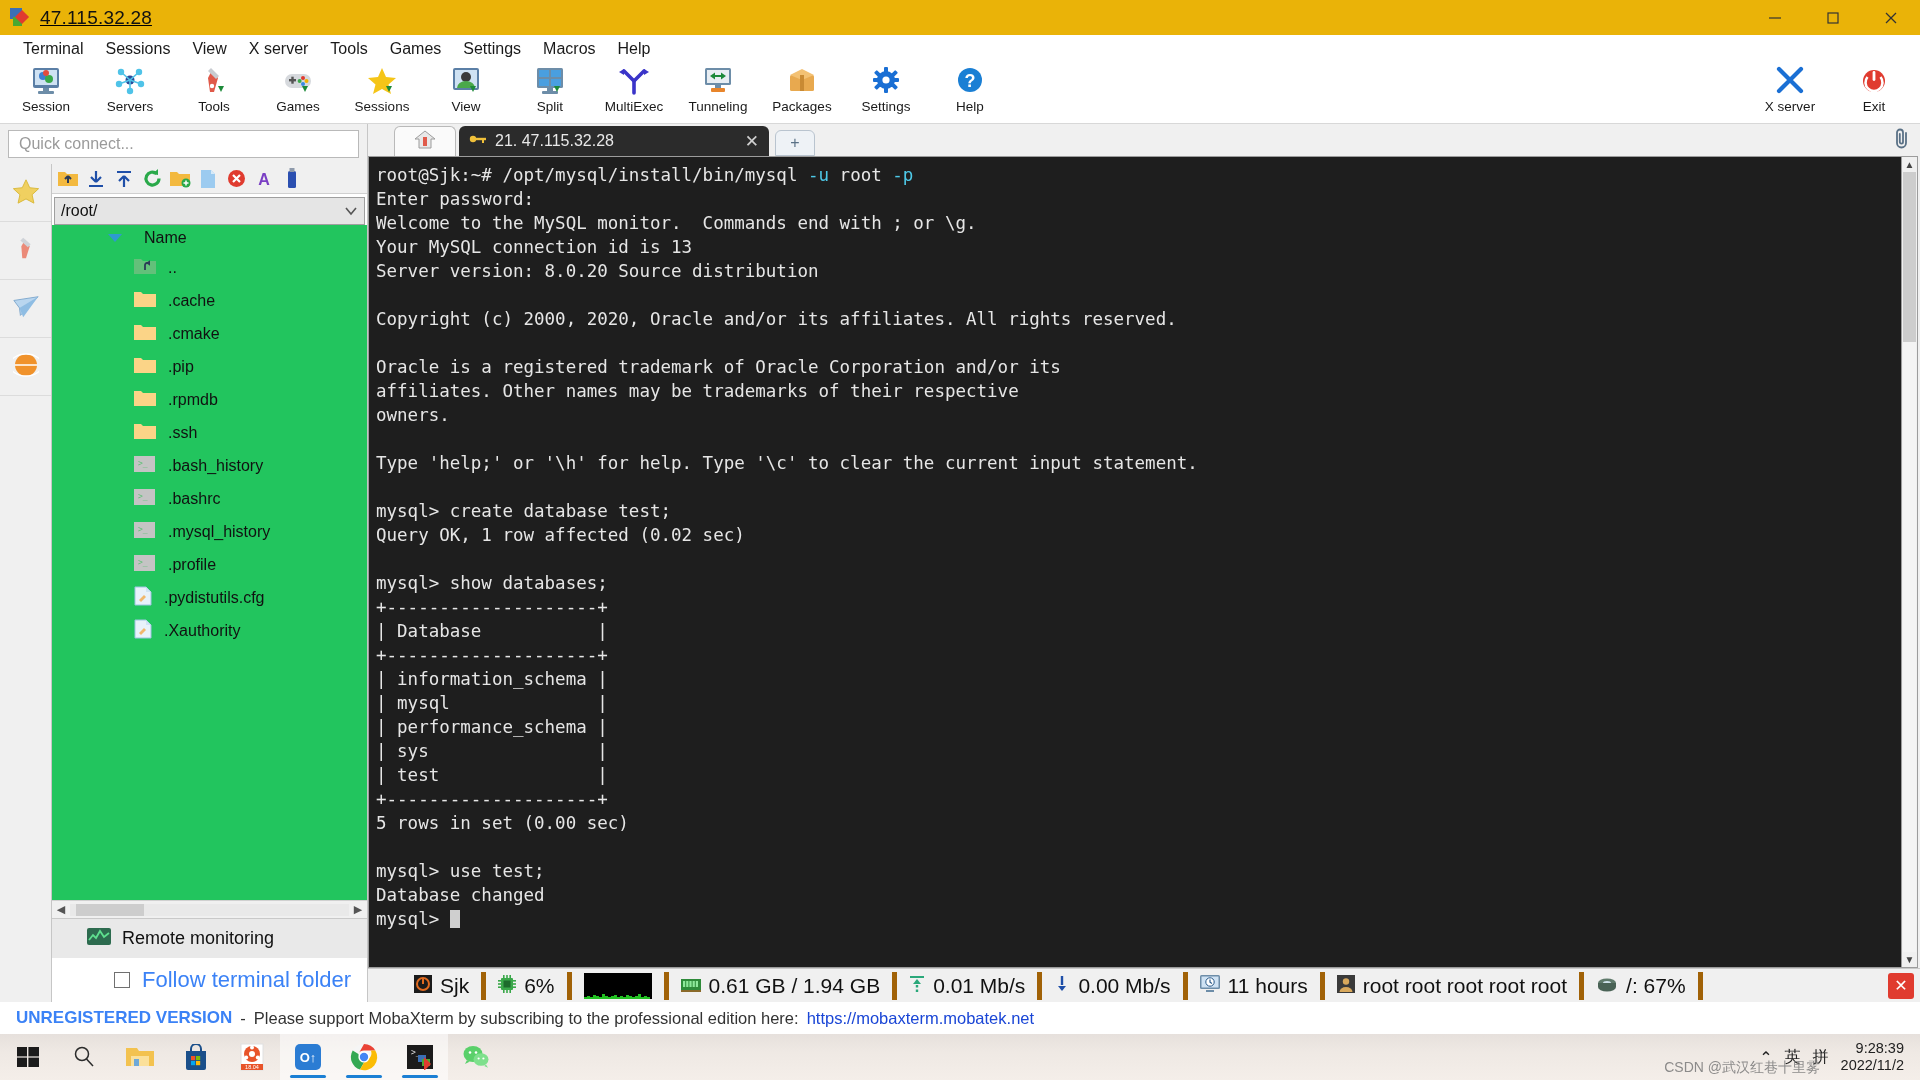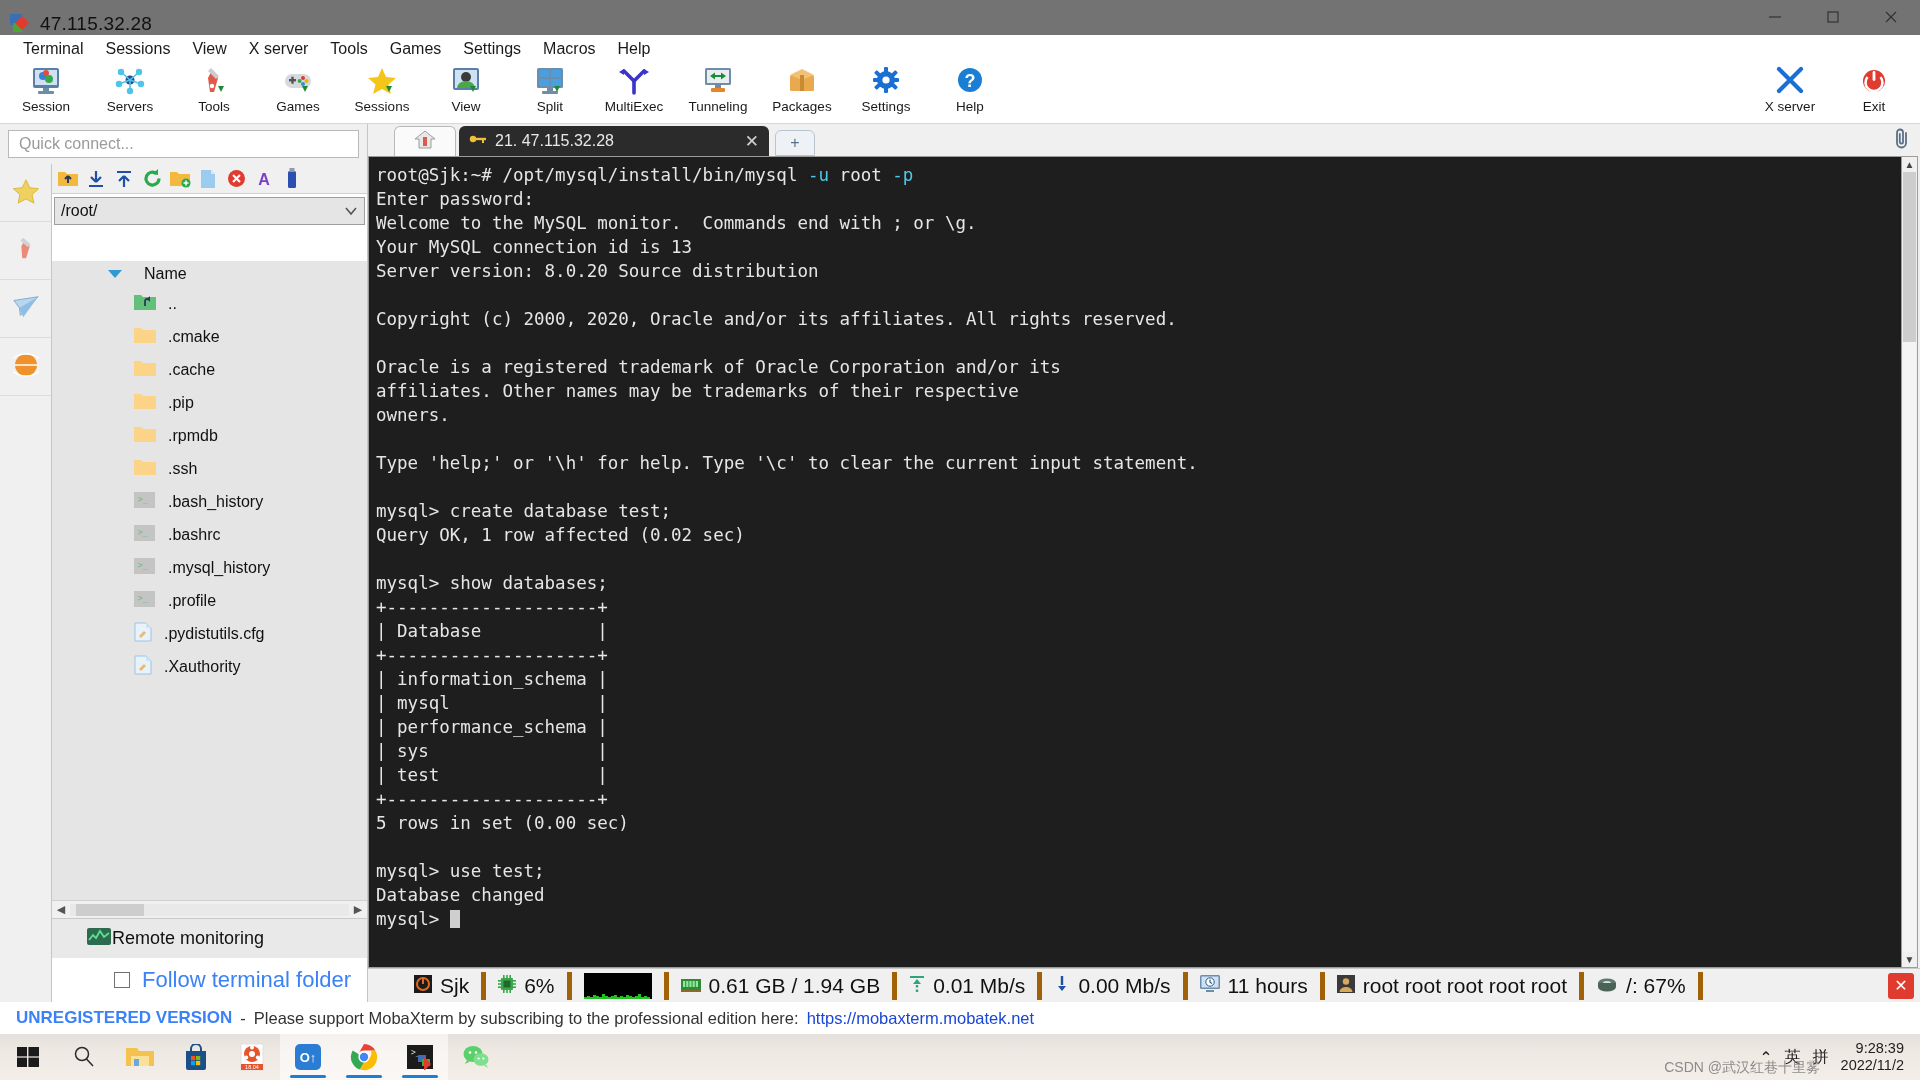--- a/index.html
+++ b/index.html
@@ -5,22 +5,22 @@
   * { box-sizing: border-box; margin: 0; padding: 0; }
   html, body {
     width: 1920px; height: 1080px;
     font-family: "Liberation Sans", sans-serif;
     overflow: hidden; background: #fff;
   }
   .app { width: 1920px; height: 1080px; display: flex; flex-direction: column; background:#f0f0f0; }
 
   
   .titlebar {
-    height: 36px; background: #737373; display: flex; align-items: flex-end;
-    border-bottom: 1px solid #ffffff; flex: none;
+    height: 36px; background: #eab308; display: flex; align-items: center;
+    border-bottom: 1px solid #ffffff; flex: none; text-decoration: underline;
   }
   .tb-icon { width: 22px; height: 22px; margin-left: 9px; margin-right: 9px; position: relative; }
   .tb-icon .sq1 { position:absolute; left:1px; top:1px; width:12px; height:11px; background:#3a6fb5; }
   .tb-icon .sq2 { position:absolute; left:8px; top:5px; width:10px; height:10px; background:#e03b2f; transform: rotate(45deg); }
   .tb-icon .sq3 { position:absolute; left:4px; top:10px; width:9px; height:9px; background:#4aa832; }
   .tb-title { font-size: 19px; color:#111; letter-spacing:.2px; }
   .tb-spacer { flex: 1; }
   .win-btn { width: 58px; height: 36px; display:flex; align-items:center; justify-content:center; color:#333; }
   .win-btn svg { display:block; }
 
@@ -53,31 +53,31 @@
   .left-main { flex:1; display:flex; min-height:0; }
   .vtabs { width: 52px; flex:none; background:#f0f0f0; border-right:1px solid #c6c6c6; }
   .vtab { height: 58px; display:flex; align-items:center; justify-content:center; border-bottom:1px solid #dcdcdc; }
 
   .fileside { flex:1; display:flex; flex-direction:column; min-width:0; background:#fff; }
   .ftoolbar { height: 30px; display:flex; align-items:center; gap:4px; padding:0 4px; background:#f0f0f0; border-bottom:1px solid #d0d0d0;}
   .ficon { width:24px; height:24px; display:flex; align-items:center; justify-content:center; }
   .pathbar { height: 28px; background:#e5e5e5; border:1px solid #9f9f9f; margin:3px 2px 0 2px; display:flex; align-items:center; padding-left:6px; position:relative;}
   .pathbar span { font-size:16px; color:#111; }
   .pathbar .chev { position:absolute; right:6px; top:6px; }
-  .ftree { flex:1; background:#e5e5e5; overflow:hidden; position:relative; font-size:15.5px;margin-top:36px; }
+  .ftree { flex:1; background:#22c55e; overflow:hidden; position:relative; font-size:15.5px; }
   .fhead { display:flex; align-items:center; height:26px; padding-left:50px; color:#111; font-size:16px; position:relative; }
   .fhead .tri { position:absolute; left:56px; top:9px; width:0;height:0;border-left:7px solid transparent;border-right:7px solid transparent;border-top:8px solid #2e9ad0; }
   .fhead .lbl { margin-left: 42px; }
   .frow { display:flex; align-items:center; height:33px; padding-left:82px; gap:12px; }
   .frow .nm { font-size:16px; color:#111; }
   .fscroll { height: 18px; background:#f0f0f0; border-top:1px solid #d0d0d0; display:flex; align-items:center; }
   .fscroll .arrow { width:18px; text-align:center; font-size:11px; color:#555; }
   .fscroll .track { flex:1; height:12px; background:#e9e9e9; position:relative; }
   .fscroll .thumb { position:absolute; left:6px; top:0; width:68px; height:12px; background:#cdcdcd; }
-  .remote-mon { height: 40px; background:#e9e9e9; border-top:1px solid #c9c9c9; display:flex; align-items:center; gap:0; padding-left:34px; }
+  .remote-mon { height: 40px; background:#e9e9e9; border-top:1px solid #c9c9c9; display:flex; align-items:center; gap:10px; padding-left:34px; }
   .remote-mon .t { font-size:18px; color:#111; }
   .follow { height: 44px; background:#fff; display:flex; align-items:center; gap:12px; padding-left:62px; }
   .follow .box { width:16px;height:16px;border:1px solid #707070;background:#fff; }
   .follow .t { font-size:22px; color:#3b82f6; }
 
   
   .right { flex:1; display:flex; flex-direction:column; min-width:0; background:#f0f0f0; }
   .tabstrip { height: 32px; display:flex; align-items:flex-end; background:#f0f0f0; position:relative; flex:none; }
   .tab-home {
     width: 62px; height:30px; background:#fafafa; border:1px solid #b9b9b9; border-bottom:none;
@@ -501,29 +501,29 @@
               </span>
               <span class="nm">..</span>
             </div>
 
             <div class="frow">
               <span>
                 <svg width="22" height="18" viewBox="0 0 22 18">
                     <path d="M0 2 h7 l2 2 h13 v13 H0 Z" fill="#fbd487"></path>
                   </svg>
               </span>
-              <span class="nm">.cmake</span>
+              <span class="nm">.cache</span>
             </div>
             <div class="frow">
               <span>
                 <svg width="22" height="18" viewBox="0 0 22 18">
                     <path d="M0 2 h7 l2 2 h13 v13 H0 Z" fill="#fbd487"></path>
                   </svg>
               </span>
-              <span class="nm">.cache</span>
+              <span class="nm">.cmake</span>
             </div>
             <div class="frow">
               <span>
                 <svg width="22" height="18" viewBox="0 0 22 18">
                     <path d="M0 2 h7 l2 2 h13 v13 H0 Z" fill="#fbd487"></path>
                   </svg>
               </span>
               <span class="nm">.pip</span>
             </div>
             <div class="frow">

